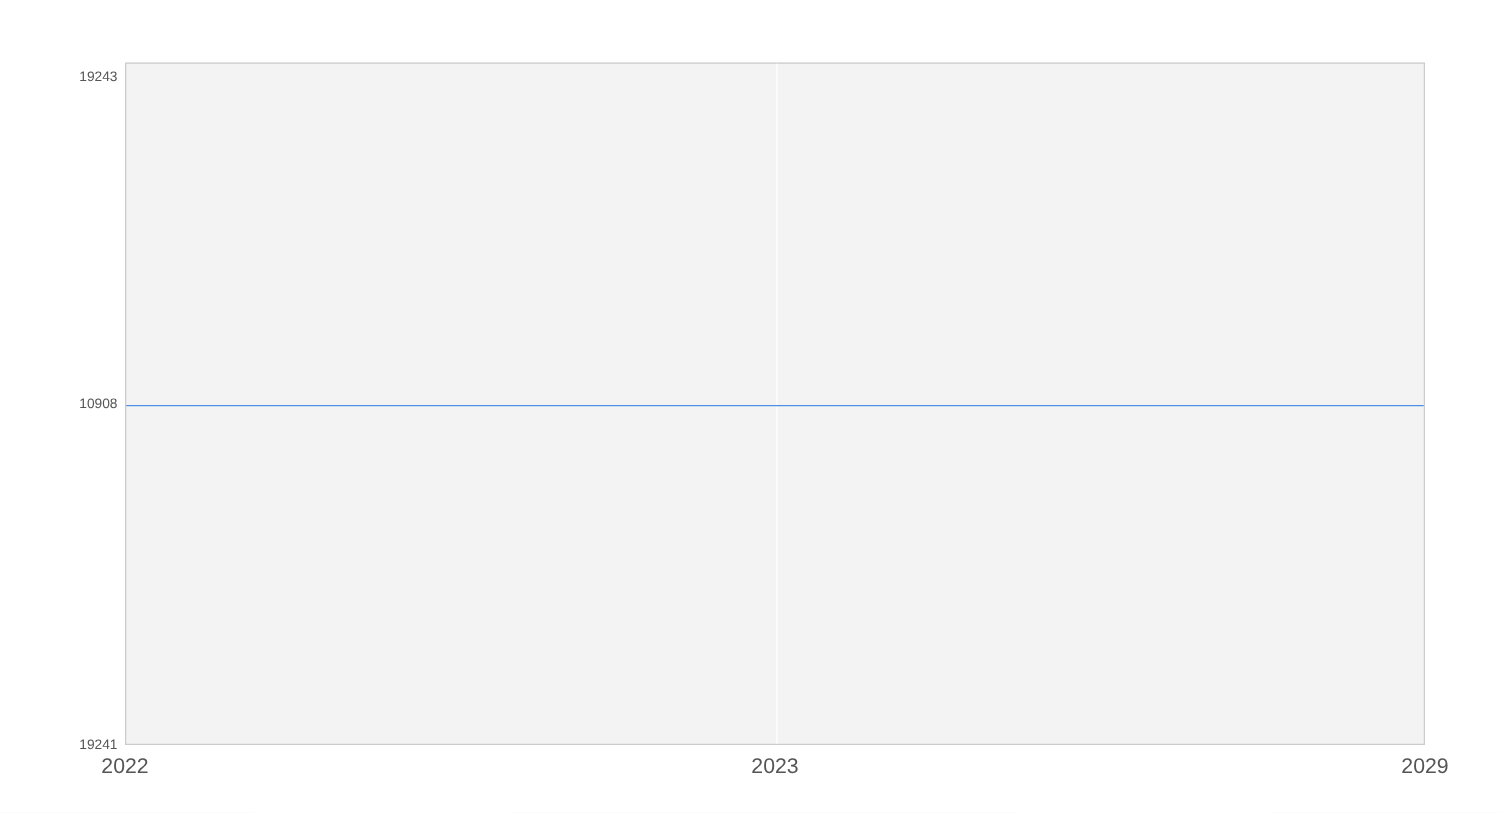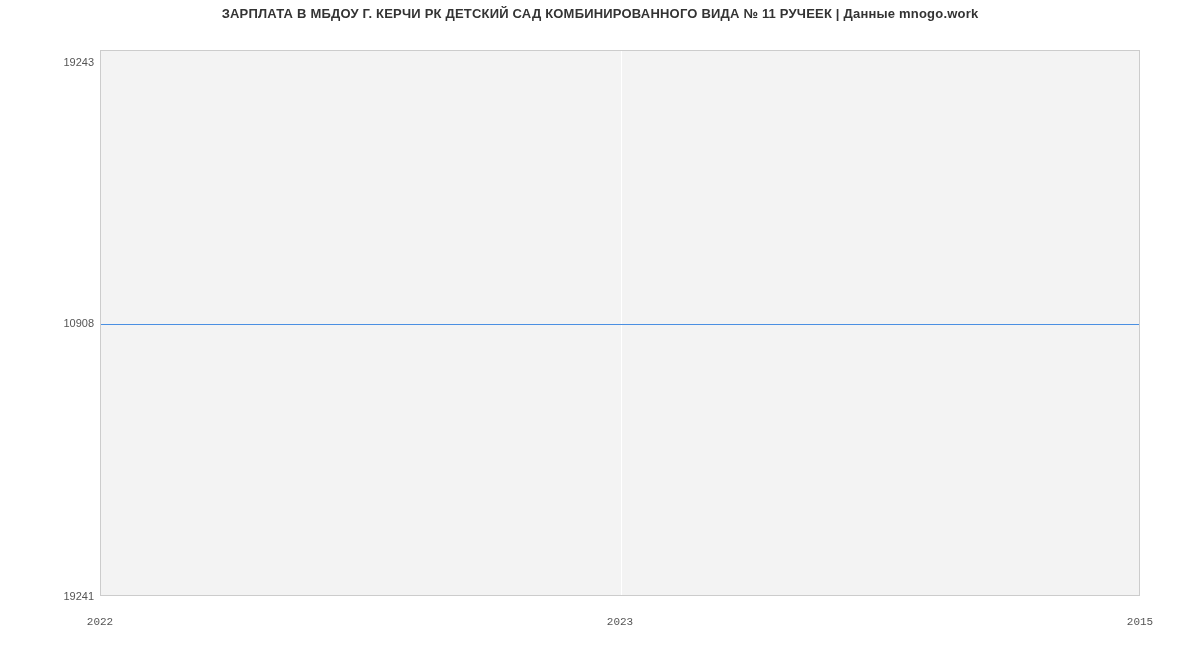--- a/index.html
+++ b/index.html
@@ -54,49 +54,47 @@
     position: absolute;
     right: 1106px; 
     width: 90px;
     text-align: right;
     font-size: 11px;
     color: #555555;
     transform: translateY(-50%);
   }
   .x-tick {
     position: absolute;
-    top: 616px;
-    font-size: 11px;
+    top: 603px;
+    font-size: 17px;
     color: #555555;
     transform: translateX(-50%);
-    font-family: Liberation Mono, monospace;
   }
   .data-line {
     position: absolute;
     left: 0;
     right: 0;
     height: 0;
     
     border-top: 1.5px solid #4a8fe2;
   }
 </style>
 </head>
 <body>
 
 <div class="chart-wrap">
 
-  <div class="title">ЗАРПЛАТА В МБДОУ Г. КЕРЧИ РК ДЕТСКИЙ САД КОМБИНИРОВАННОГО ВИДА № 11 РУЧЕЕК | Данные mnogo.work</div>
 
   <div class="y-tick" style="top:596px;">19241</div>
   <div class="y-tick" style="top:323px;">10908</div>
   <div class="y-tick" style="top:50px;margin-top:12px;">19243</div>
 
   <div class="x-tick" style="left:100px;">2022</div>
   <div class="x-tick" style="left:620px;text-align:center;">2023</div>
-  <div class="x-tick" style="left:1140px;">2015</div>
+  <div class="x-tick" style="left:1140px;">2029</div>
 
   <div class="plot-area">
 
     <div class="grid-v" style="left:520px;"></div>
 
     <div class="grid-h" style="top:273px;"></div>
 
     <div class="data-line" style="top:273px;"></div>
   </div>
 

